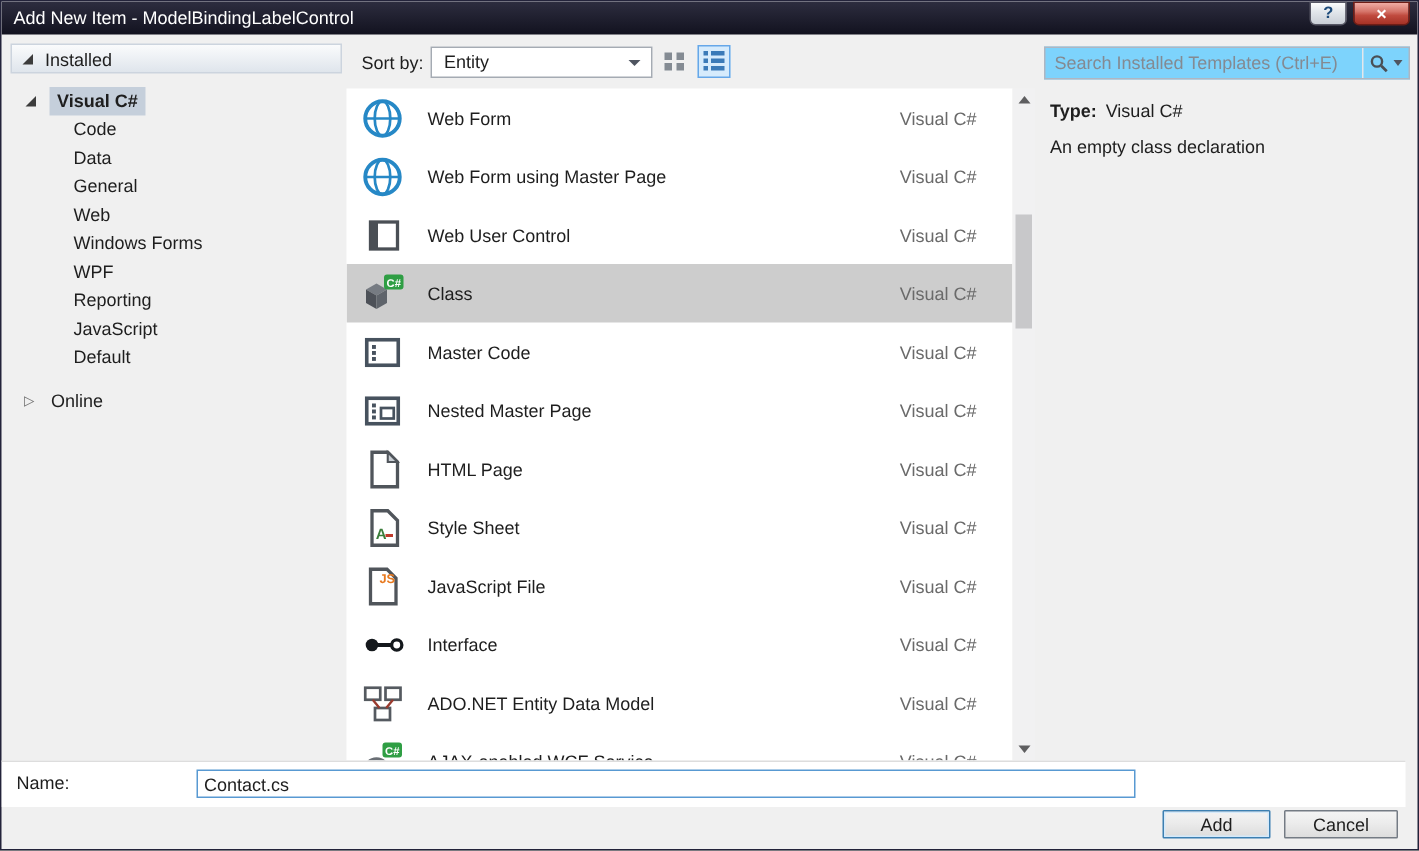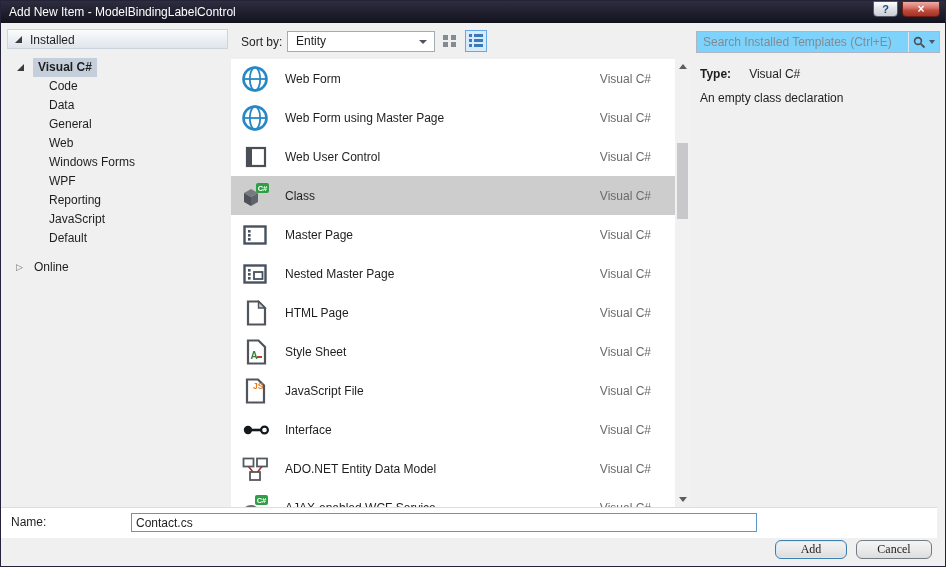--- a/index.html
+++ b/index.html
@@ -59,30 +59,30 @@
   
   .right-panel{position:absolute;left:689px;top:22px;width:257px;height:484px;}
   .search-box{position:absolute;left:6px;top:8px;width:244px;height:22px;box-sizing:border-box;background:#7dd3fc;
     border:1px solid #aeb6c2;display:flex;align-items:center;}
   .search-input{flex:1;min-width:0;border:none;outline:none;background:transparent;
     font-family:"Liberation Sans",sans-serif;font-size:12px;padding:0 6px;color:#333;}
   .search-input::placeholder{color:#848a92;opacity:1;}
   .search-icon-area{width:30px;height:100%;display:flex;align-items:center;justify-content:center;gap:3px;border-left:1px solid #e4e7eb;}
   .dd-arrow.small{border-left-width:3px;border-right-width:3px;border-top-width:4px;}
   .type-row{position:absolute;left:10px;top:44px;}
-  .type-label{font-weight:bold;margin-right:18px;}
+  .type-label{font-weight:bold;margin-right:6px;}
   .description{position:absolute;left:10px;top:68px;width:235px;}
 
   
   .name-strip{position:absolute;left:0;right:8px;top:506px;height:30px;background:#fff;border-top:1px solid #ddd;}
   .name-label{position:absolute;left:10px;top:0;line-height:29px;}
   .name-input{position:absolute;left:130px;top:5px;width:626px;height:19px;box-sizing:border-box;border:1px solid #5899d2;
     font-family:"Liberation Sans",sans-serif;font-size:12px;padding:0 4px;outline:none;color:#1e1e1e;}
-  .btn{position:absolute;top:539px;height:19px;box-sizing:border-box;border-radius:6px;
-    font-family:Liberation Serif, serif;font-size:12px;color:#1e1e1e;cursor:default;}
+  .btn{position:absolute;top:539px;height:19px;box-sizing:border-box;border-radius:1px;
+    font-family:Liberation Sans, sans-serif;font-size:12px;color:#1e1e1e;cursor:default;}
   .btn.add{left:774px;width:72px;border:1px solid #3c7fb1;background:linear-gradient(#f3f3f3,#ebebeb 45%,#dcdcdc);
     box-shadow:inset 0 0 0 1px #d4e9fa;}
   .btn.cancel{left:855px;width:76px;border:1px solid #747b84;background:linear-gradient(#f4f4f4,#ececec 45%,#dddddd);}
 </style>
 </head>
 <body>
 
 <div class="window">
 
   <div class="titlebar">
@@ -211,21 +211,21 @@
 
   <div class="tpl-row">
     <span class="tpl-icon">
           <svg width="32" height="32" viewBox="0 0 32 32">
             <rect x="5.5" y="7.5" width="21" height="17" fill="#fff" stroke="#47525e" stroke-width="2.4"></rect>
             <rect x="9" y="11" width="2.6" height="2.6" fill="#47525e"></rect>
             <rect x="9" y="15" width="2.6" height="2.6" fill="#47525e"></rect>
             <rect x="9" y="19" width="2.6" height="2.6" fill="#47525e"></rect>
           </svg>
         </span>
-    <span class="tpl-name">Master Page</span>
+    <span class="tpl-name">Master Code</span>
     <span class="tpl-lang">Visual C#</span>
   </div>
 
   <div class="tpl-row">
     <span class="tpl-icon">
           <svg width="32" height="32" viewBox="0 0 32 32">
             <rect x="5.5" y="7.5" width="21" height="17" fill="#fff" stroke="#47525e" stroke-width="2.4"></rect>
             <rect x="9" y="11" width="2.6" height="2.6" fill="#47525e"></rect>
             <rect x="9" y="15" width="2.6" height="2.6" fill="#47525e"></rect>
             <rect x="9" y="19" width="2.6" height="2.6" fill="#47525e"></rect>

